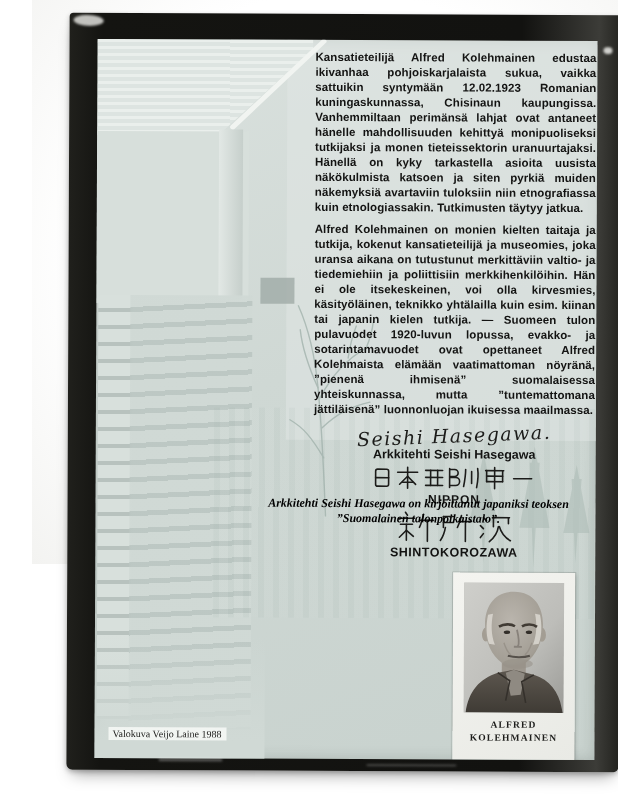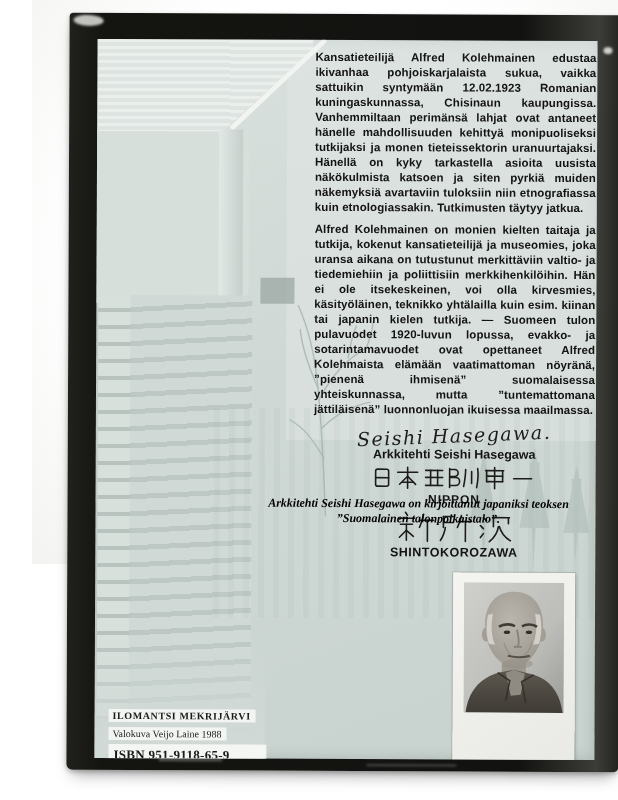--- a/index.html
+++ b/index.html
@@ -215,23 +215,22 @@
                 <path d="M104,16 c2,7 6,11 11,14"></path>
             </g>
           </svg>
           <div class="shinto-label">SHINTOKOROZAWA</div>
         </div>
       </div>
 
       <div class="italic-note">Arkkitehti Seishi Hasegawa on kirjoittanut japaniksi teoksen ”Suomalainen talonpoikaistalo”.</div>
 
       <div class="credits">
-        <span class="credit-strip credit-line1">ILOMANTSI MEKRIJÄRVI</span><br>
+        <br>
         <span class="credit-strip credit-line2">Valokuva Veijo Laine 1988</span>
-        <span class="isbn-strip">ISBN 951-9118-65-9</span>
       </div>
 
       <div class="photo-frame">
         <div class="photo">
           <svg width="100" height="130" viewBox="0 0 100 130">
             <defs>
               <linearGradient id="bgG" x1="0" y1="0" x2="1" y2="1">
                 <stop offset="0" stop-color="#cfcfcb"></stop>
                   <stop offset="0.6" stop-color="#bdbdb9"></stop>
                   <stop offset="1" stop-color="#9b9b97"></stop>
@@ -260,20 +259,24 @@
             <path d="M35,44 C40,41 47,41 51,43.5" fill="none" stroke="#413b34" stroke-width="2.6"></path>
             <path d="M58,43.5 C62,41 69,41 73,44" fill="none" stroke="#413b34" stroke-width="2.6"></path>
             <ellipse cx="43" cy="49.5" rx="3.2" ry="1.8" fill="#332f2a"></ellipse>
             <ellipse cx="65" cy="49.5" rx="3.2" ry="1.8" fill="#332f2a"></ellipse>
             <path d="M53,47 C55,55 56,60 54,64 M50,64 h8" fill="none" stroke="#87817a" stroke-width="1.8"></path>
             <path d="M40,60 C42,66 44,70 47,72 M68,60 C66,66 64,70 61,72" fill="none" stroke="#938d84" stroke-width="1.4" opacity="0.8"></path>
             <path d="M44,73 C50,75 60,75 66,73" fill="none" stroke="#55504a" stroke-width="2"></path>
             <ellipse cx="54" cy="81" rx="15" ry="5" fill="#968f86" opacity="0.55"></ellipse>
           </svg>
         </div>
+        <div class="photo-caption">
+          <span>ALFRED</span><br>
+          <span>KOLEHMAINEN</span>
+        </div>
       </div>
 
     </div>
 
     <div class="wear w1"></div>
     <div class="wear w2"></div>
     <div class="wear w3"></div>
     <div class="wear w4"></div>
   </div>
 </div>

